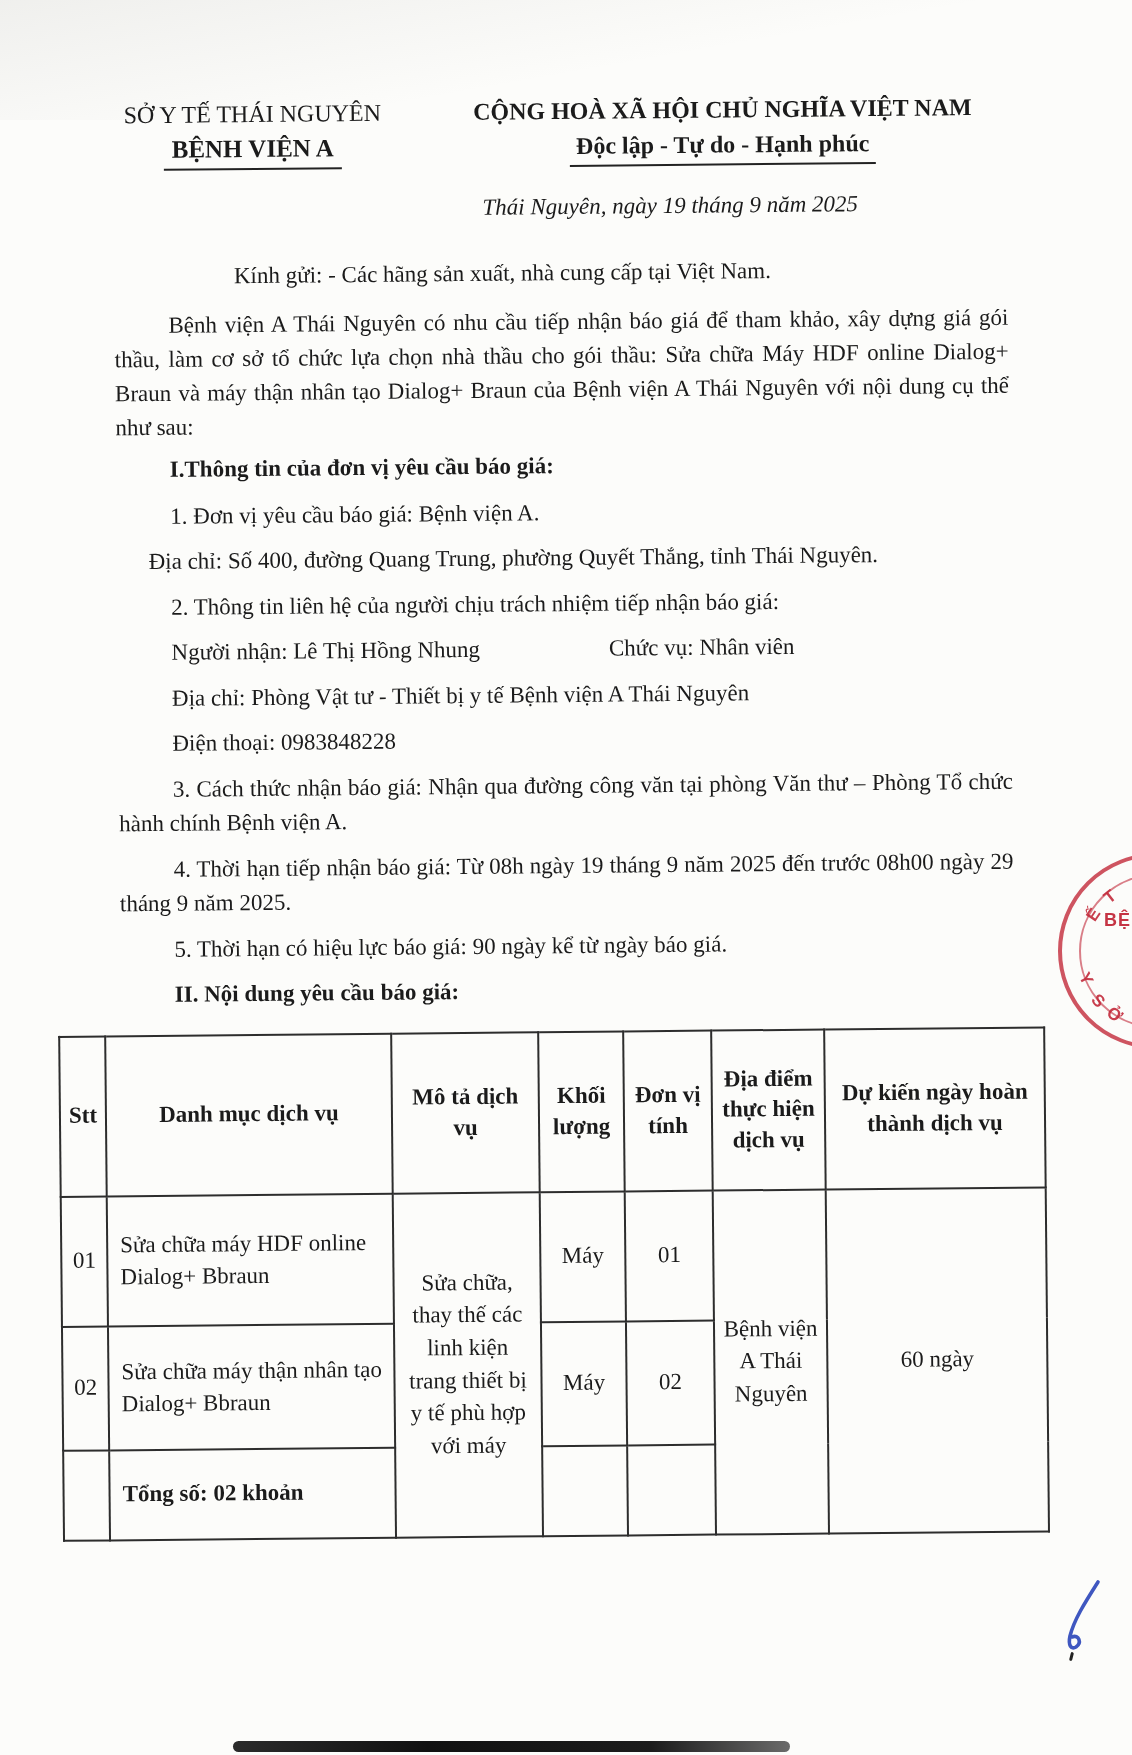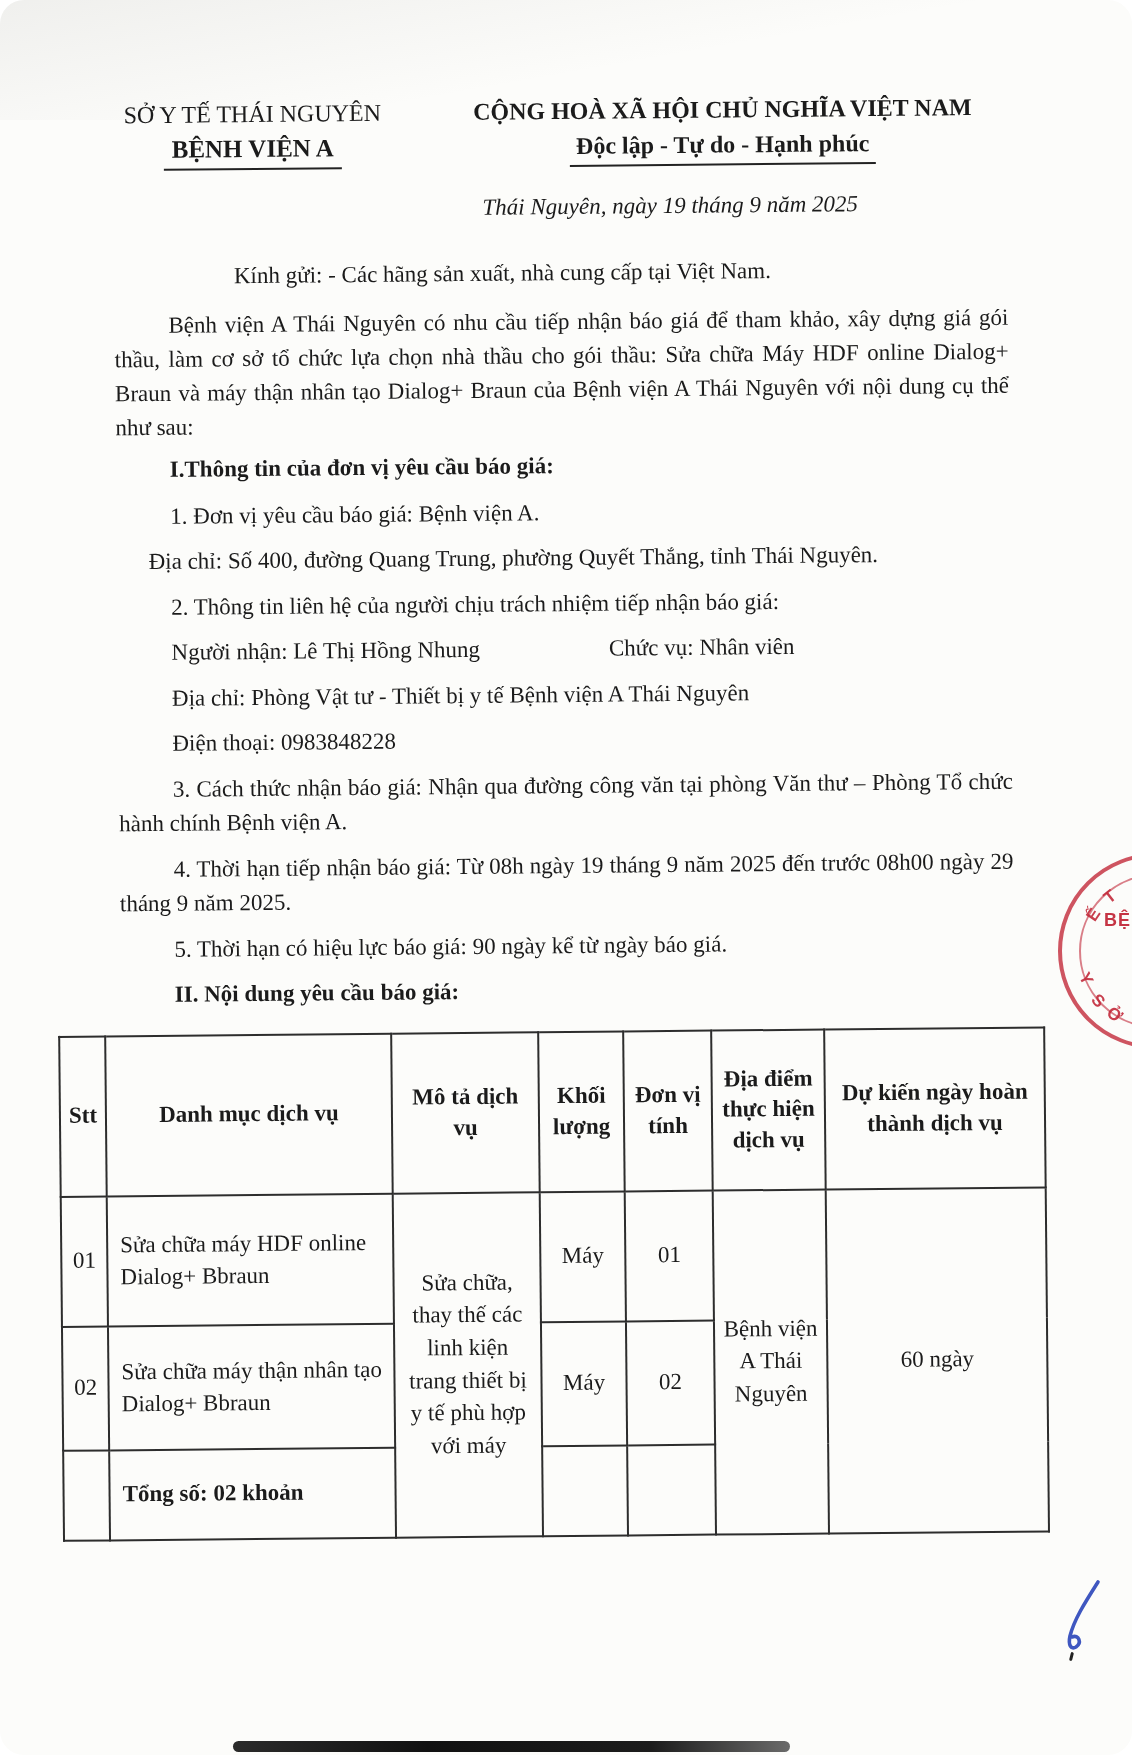--- a/index.html
+++ b/index.html
@@ -1,21 +1,20 @@
 <!DOCTYPE html>
 <html><head>
 <meta charset="utf-8">
 <style>
   html,body { margin:0; padding:0; }
   .page {
     position:relative; width:1132px; height:1755px;
     background:#fcfcfa; overflow:hidden;
     font-family:"Liberation Serif","DejaVu Serif",serif;
     color:#1b1b1b;
-    border-radius:24px;
   }
   .scan-shade {
     position:absolute; top:0; left:0; width:100%; height:120px;
     background:linear-gradient(170deg, rgba(130,130,125,0.10), rgba(0,0,0,0) 55%);
     pointer-events:none;
   }
   .rotated { position:absolute; inset:0; transform:rotate(-0.55deg); transform-origin:50% 40%; }
 
   
   .doc-header { display:flex; padding-top:96px; }

